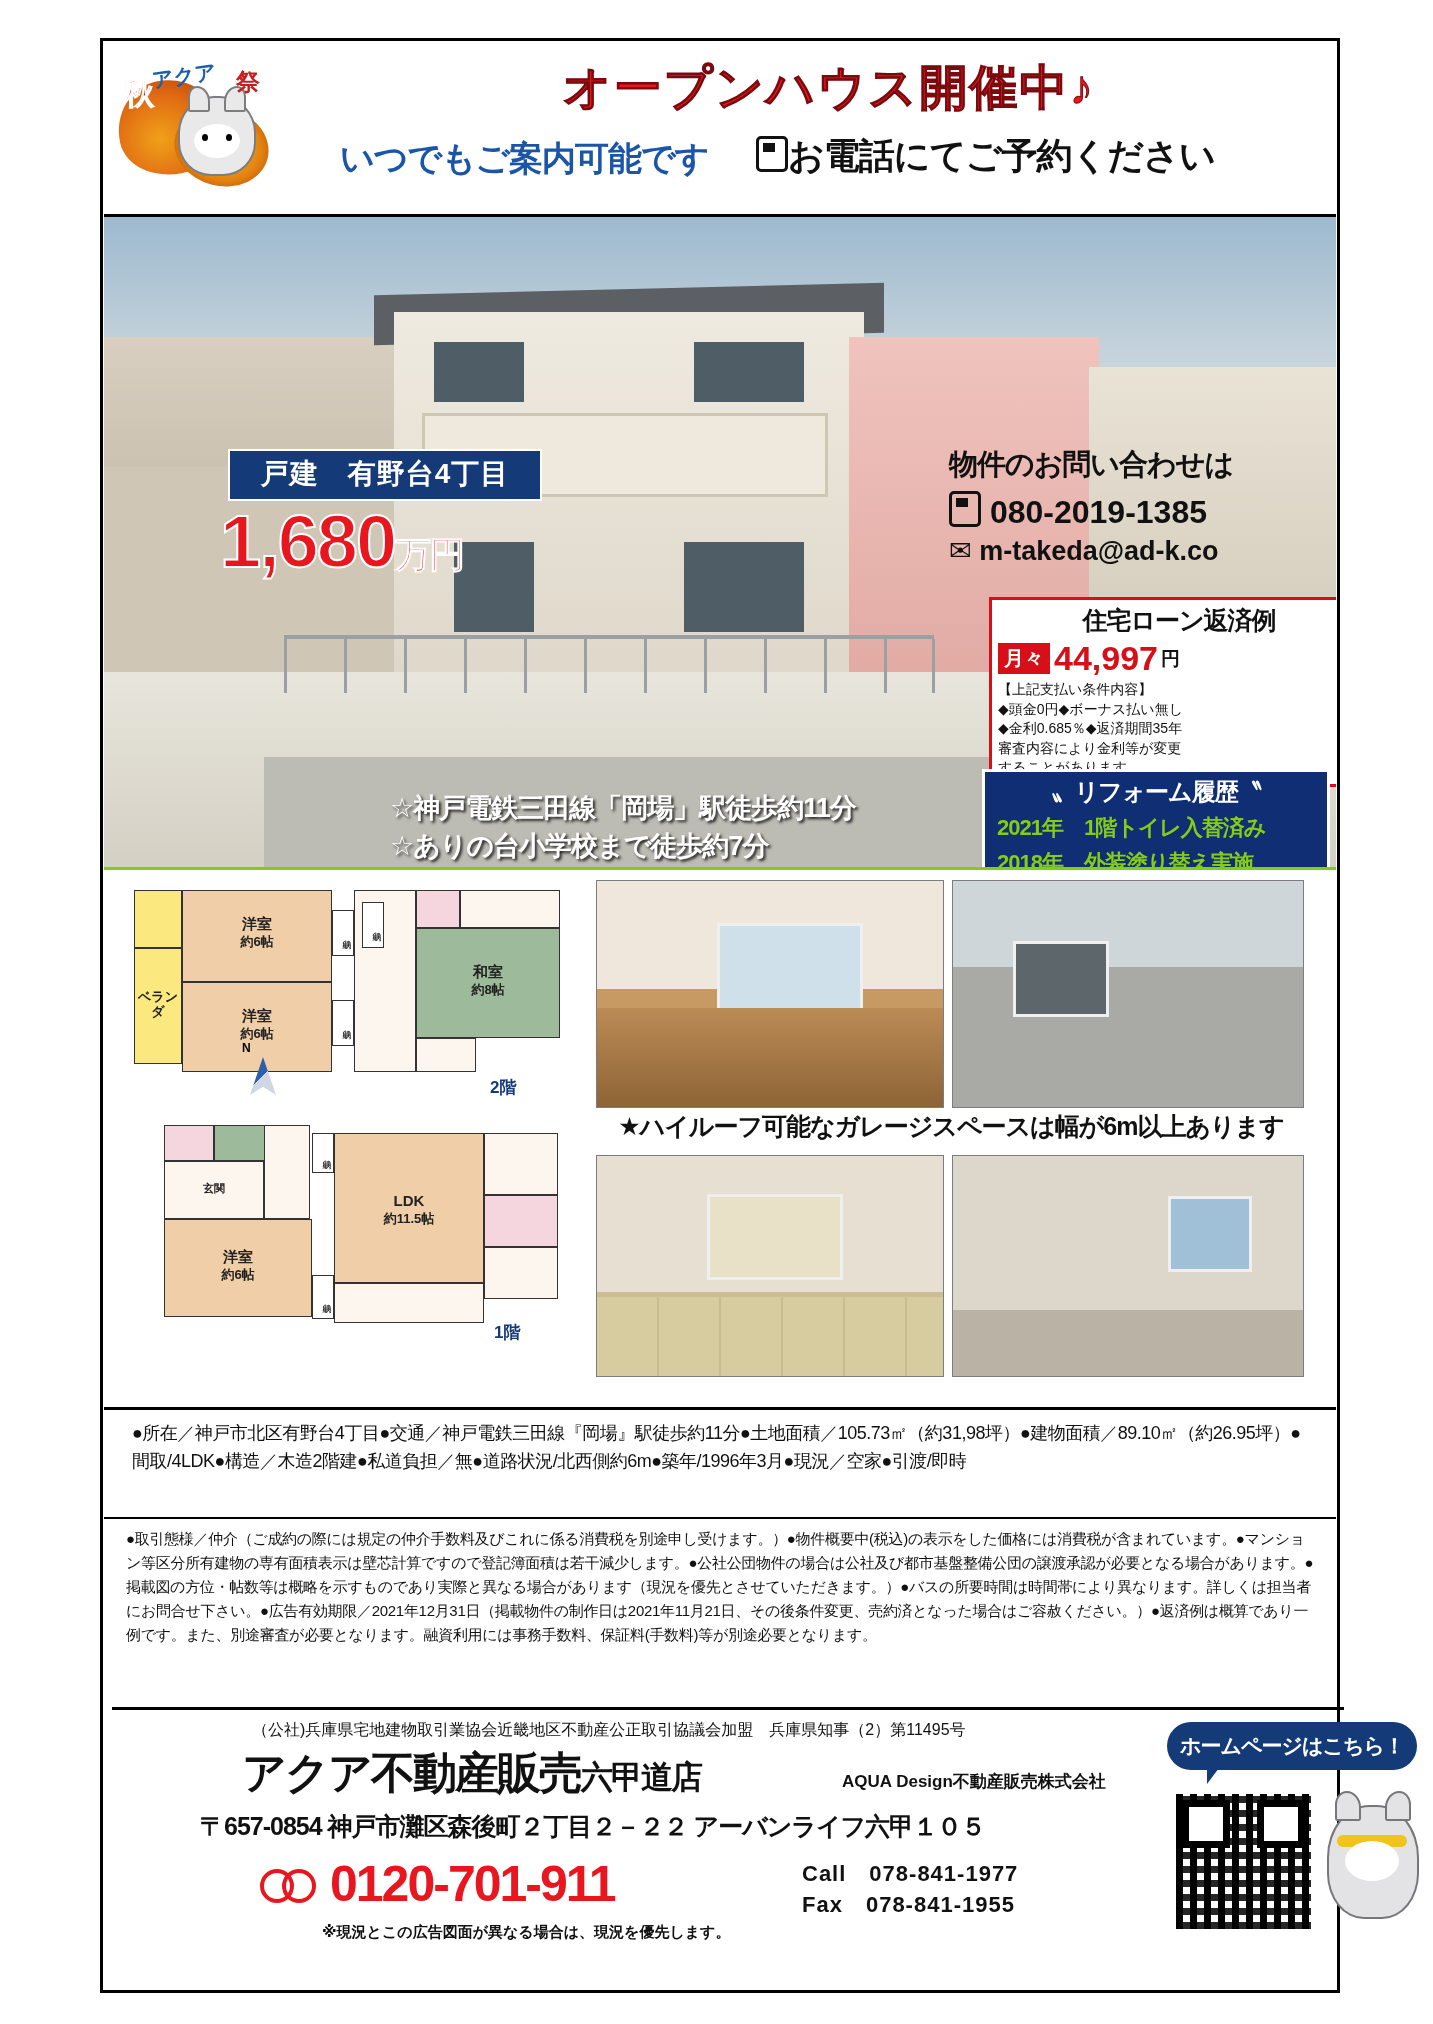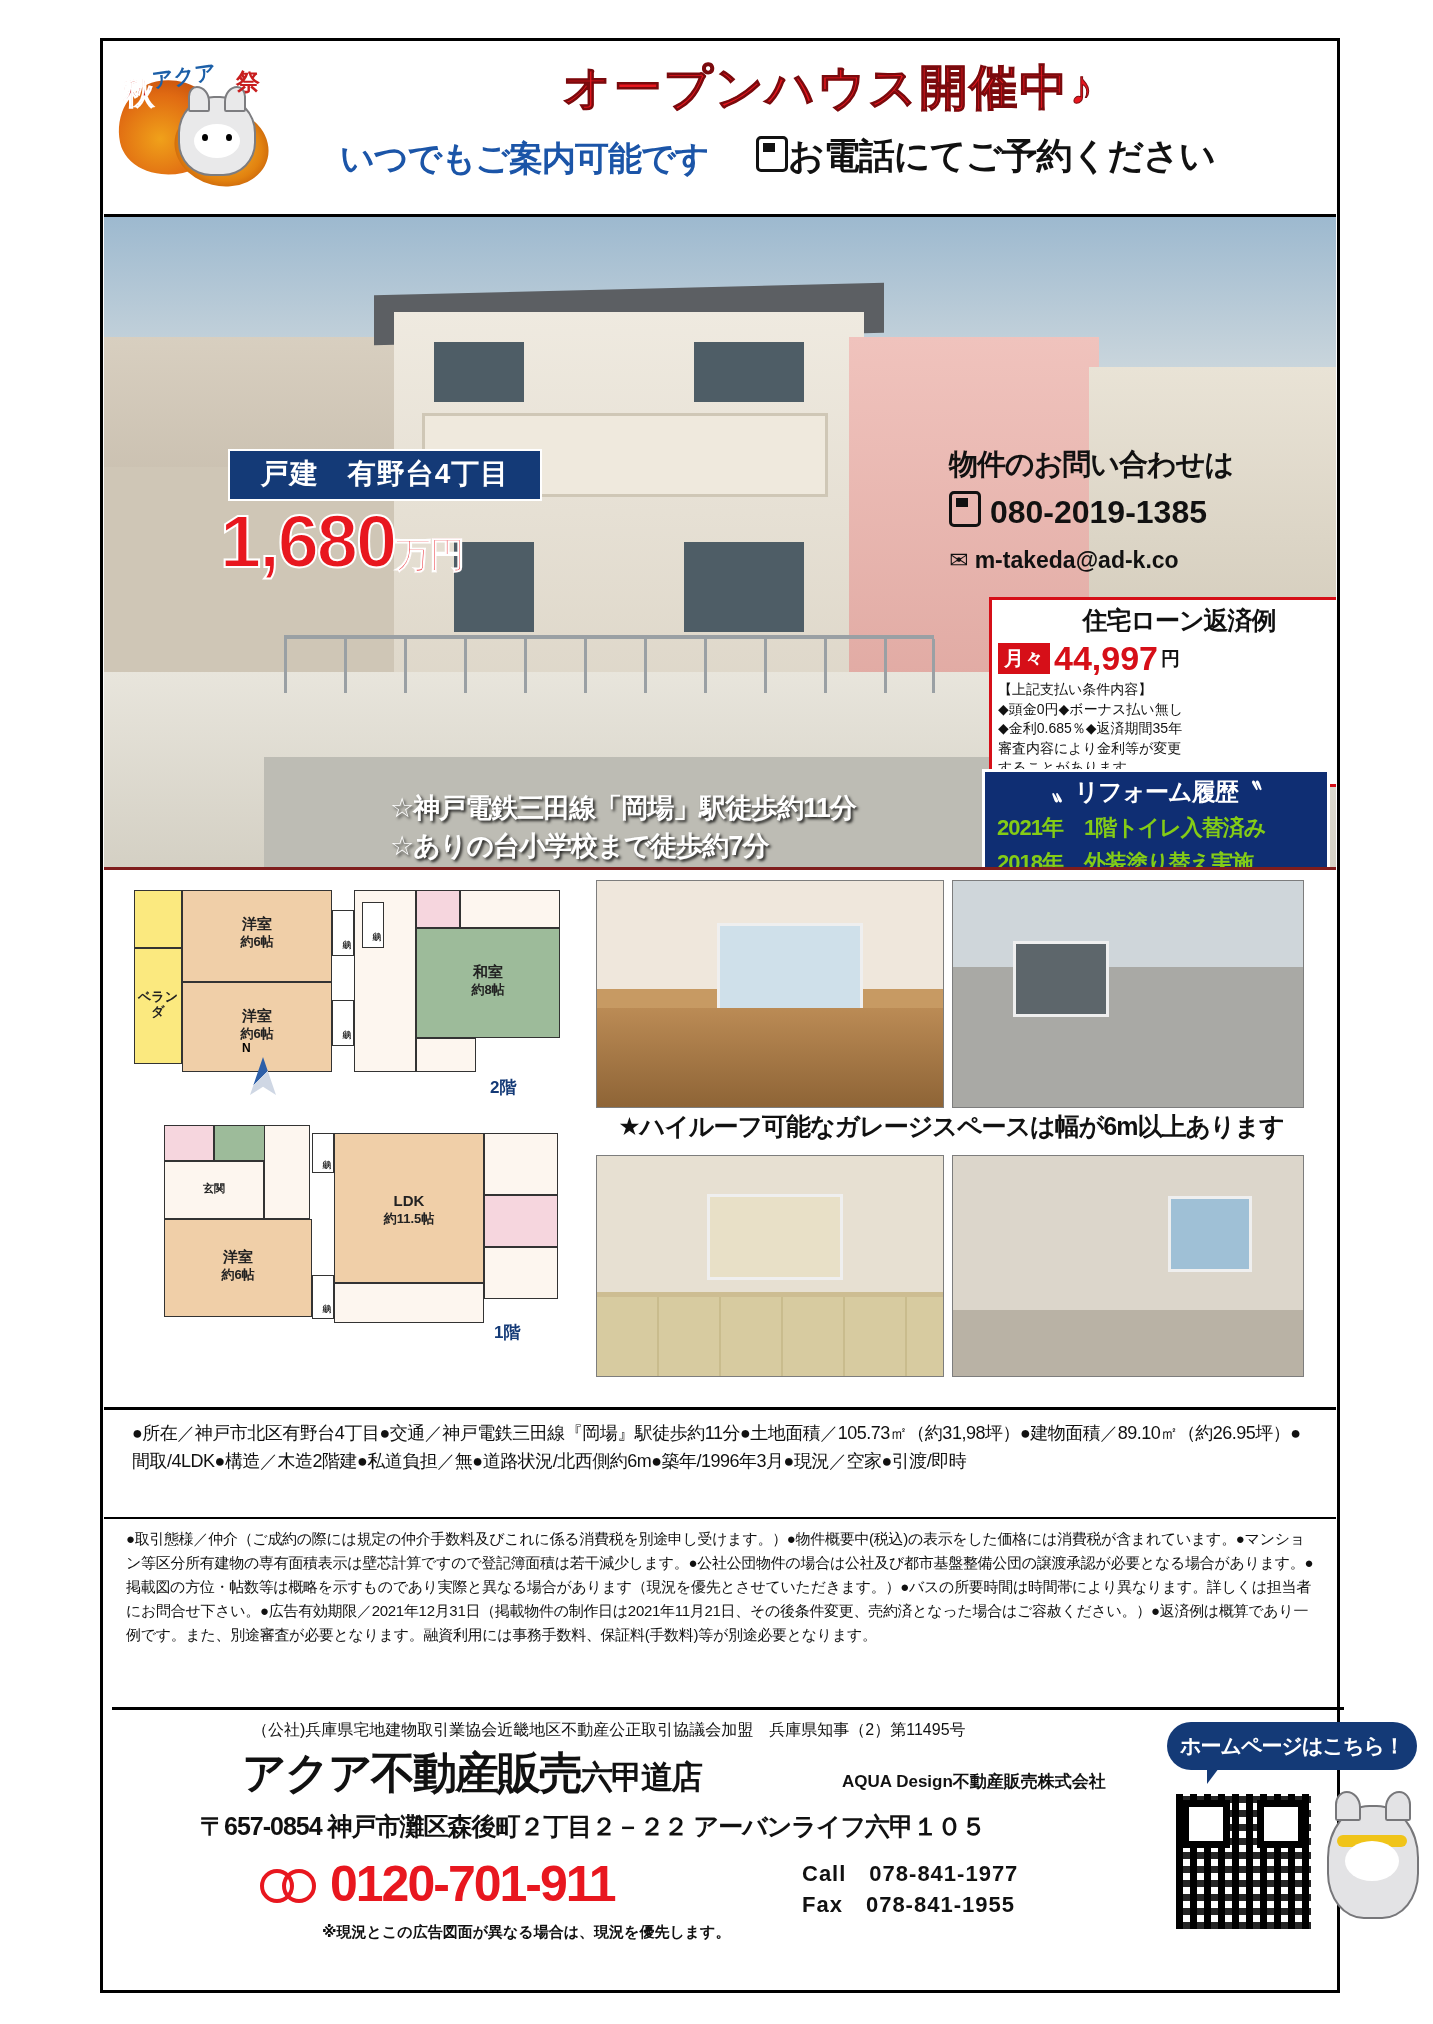--- a/index.html
+++ b/index.html
@@ -47,38 +47,38 @@
 
   .tag{position:absolute;left:124px;top:232px;width:310px;height:48px;background:#143a77;border:2px solid #fff;}
   .tag span{display:block;color:#fff;font-size:28px;font-weight:bold;line-height:46px;text-align:center;letter-spacing:1px;}
   .price{position:absolute;left:116px;top:282px;color:#e8171f;font-size:74px;font-weight:bold;-webkit-text-stroke:2px #fff;letter-spacing:-2px;}
   .price small{font-size:36px;color:#e8171f;-webkit-text-stroke:1px #fff;}
 
   .contact{position:absolute;left:845px;top:228px;width:380px;color:#111;}
   .contact .c1{font-size:29px;font-weight:bold;letter-spacing:-1px;}
   .contact .c2{font-size:29px;font-weight:bold;margin-top:4px;}
   .contact .c3{font-size:32px;font-weight:bold;margin-top:6px;letter-spacing:0px;}
-  .contact .c4{font-size:23px;font-weight:bold;margin-top:16px;}
+  .contact .c4{font-size:27px;font-weight:bold;margin-top:4px;}
 
   .loan{position:absolute;left:885px;top:380px;width:380px;height:190px;background:#fff;border:3px solid #d60f18;box-sizing:border-box;}
   .loan .lt{font-size:25px;font-weight:bold;text-align:center;color:#111;margin-top:4px;letter-spacing:-1px;}
   .loan .lrow{display:flex;align-items:center;margin:2px 0 0 6px;}
   .loan .lbadge{background:#d60f18;color:#fff;font-size:20px;font-weight:bold;padding:2px 6px;}
   .loan .lamt{font-size:34px;font-weight:bold;color:#d60f18;margin-left:4px;}
   .loan .lyen{font-size:19px;font-weight:bold;color:#111;margin-left:3px;}
   .loan .lnote{font-size:14px;line-height:1.18;color:#111;margin:3px 6px 0 6px;}
 
   .feat{position:absolute;left:286px;top:572px;width:560px;color:#fff;font-size:27px;font-weight:bold;line-height:1.42;text-shadow:2px 2px 3px rgba(0,0,0,.85);letter-spacing:-1px;}
 
   .reform{position:absolute;left:878px;top:552px;width:348px;height:168px;background:#0f2e73;border:3px solid #fff;box-sizing:border-box;}
   .reform .rt{color:#fff;font-size:24px;font-weight:bold;text-align:center;margin-top:4px;letter-spacing:-1px;}
   .reform .rr{color:#84cc16;font-size:22px;font-weight:bold;margin:5px 0 0 12px;letter-spacing:-1px;}
 
   
-  .mid{position:absolute;left:104px;top:867px;width:1232px;height:540px;border-top:3px solid #7f1d1d;box-sizing:border-box;background:#fff;}
+  .mid{position:absolute;left:104px;top:867px;width:1232px;height:540px;border-top:3px solid #84cc16;box-sizing:border-box;background:#fff;}
   .plan2{position:absolute;left:30px;top:10px;width:440px;height:235px;}
   .plan1{position:absolute;left:30px;top:255px;width:440px;height:250px;}
   .planbox{position:absolute;border:1.5px solid #333;box-sizing:border-box;}
   .room-y{background:#f0cfa8;}
   .room-g{background:#9dbb9a;}
   .room-w{background:#fdf6ef;}
   .room-p{background:#f6d6de;}
   .room-b{background:#fbe97f;}
   .rl{position:absolute;text-align:center;font-size:15px;font-weight:bold;color:#222;line-height:1.15;width:100%;}
   .rl small{font-size:13px;font-weight:bold;}

